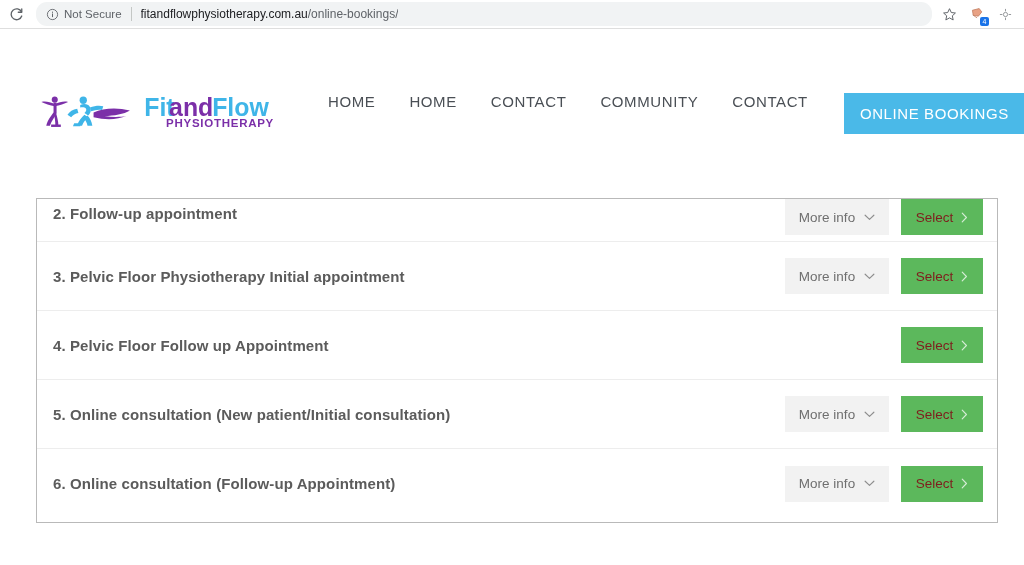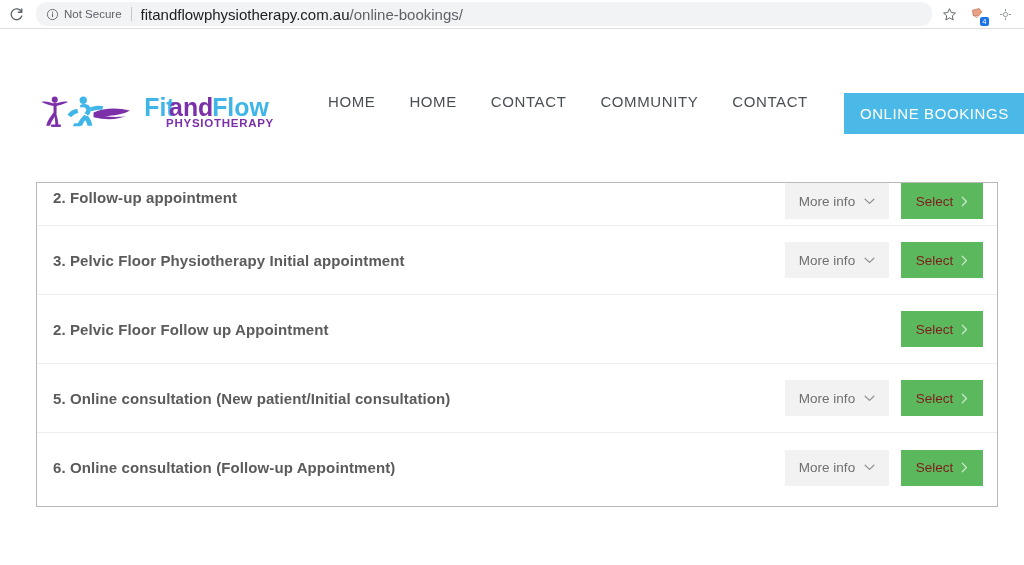--- a/index.html
+++ b/index.html
@@ -43,21 +43,21 @@
     font-size: 11.5px; color: #5f6368;
     white-space: nowrap;
   }
   .omni-divider {
     width: 1px; height: 14px;
     background: #c4c7c5;
     margin: 0 9px;
     flex-shrink: 0;
   }
   .omni-url {
-    font-size: 15px; color: #202124;
+    font-size: 12px; color: #202124;
     white-space: nowrap; overflow: hidden;
   }
   .omni-url .path { color: #5f6368; }
   .chrome-actions {
     display: flex; align-items: center; gap: 2px;
     padding-right: 6px; flex-shrink: 0;
   }
   .chrome-icon-btn {
     width: 26px; height: 26px;
     display: flex; align-items: center; justify-content: center;
@@ -116,21 +116,21 @@
   }
   .social-wrap {
     display: flex; align-items: center; gap: 12px;
     margin-left: 20px;
   }
   .social-icon { cursor: pointer; display: block; }
 
   
   .booking-panel {
     position: absolute;
-    left: 36px; top: 182px;
+    left: 36px; top: 198px;
     width: 962px; height: 325px;
     border: 1px solid #b9b9b9;
     background: #ffffff;
     overflow: hidden;
   }
   .booking-row {
     height: 69px;
     display: flex; align-items: center;
     padding: 0 14px 0 16px;
     border-bottom: 1px solid #ededed;
@@ -316,21 +316,21 @@
       <button class="select-btn">
         <span>Select</span>
         <svg class="chev" width="7" height="11" viewBox="0 0 8 12">
           <path d="M1.4 1 L6.2 6 L1.4 11" fill="none" stroke="#d6ecd6" stroke-width="1.3" stroke-linecap="round" stroke-linejoin="round"></path>
         </svg>
       </button>
     </div>
   </div>
 
   <div class="booking-row">
-    <div class="row-label">2. Pelvic Floor Follow up Appointment</div>
+    <div class="row-label">4. Pelvic Floor Follow up Appointment</div>
     <div class="row-actions">
       <button class="select-btn">
         <span>Select</span>
         <svg class="chev" width="7" height="11" viewBox="0 0 8 12">
           <path d="M1.4 1 L6.2 6 L1.4 11" fill="none" stroke="#d6ecd6" stroke-width="1.3" stroke-linecap="round" stroke-linejoin="round"></path>
         </svg>
       </button>
     </div>
   </div>
 

